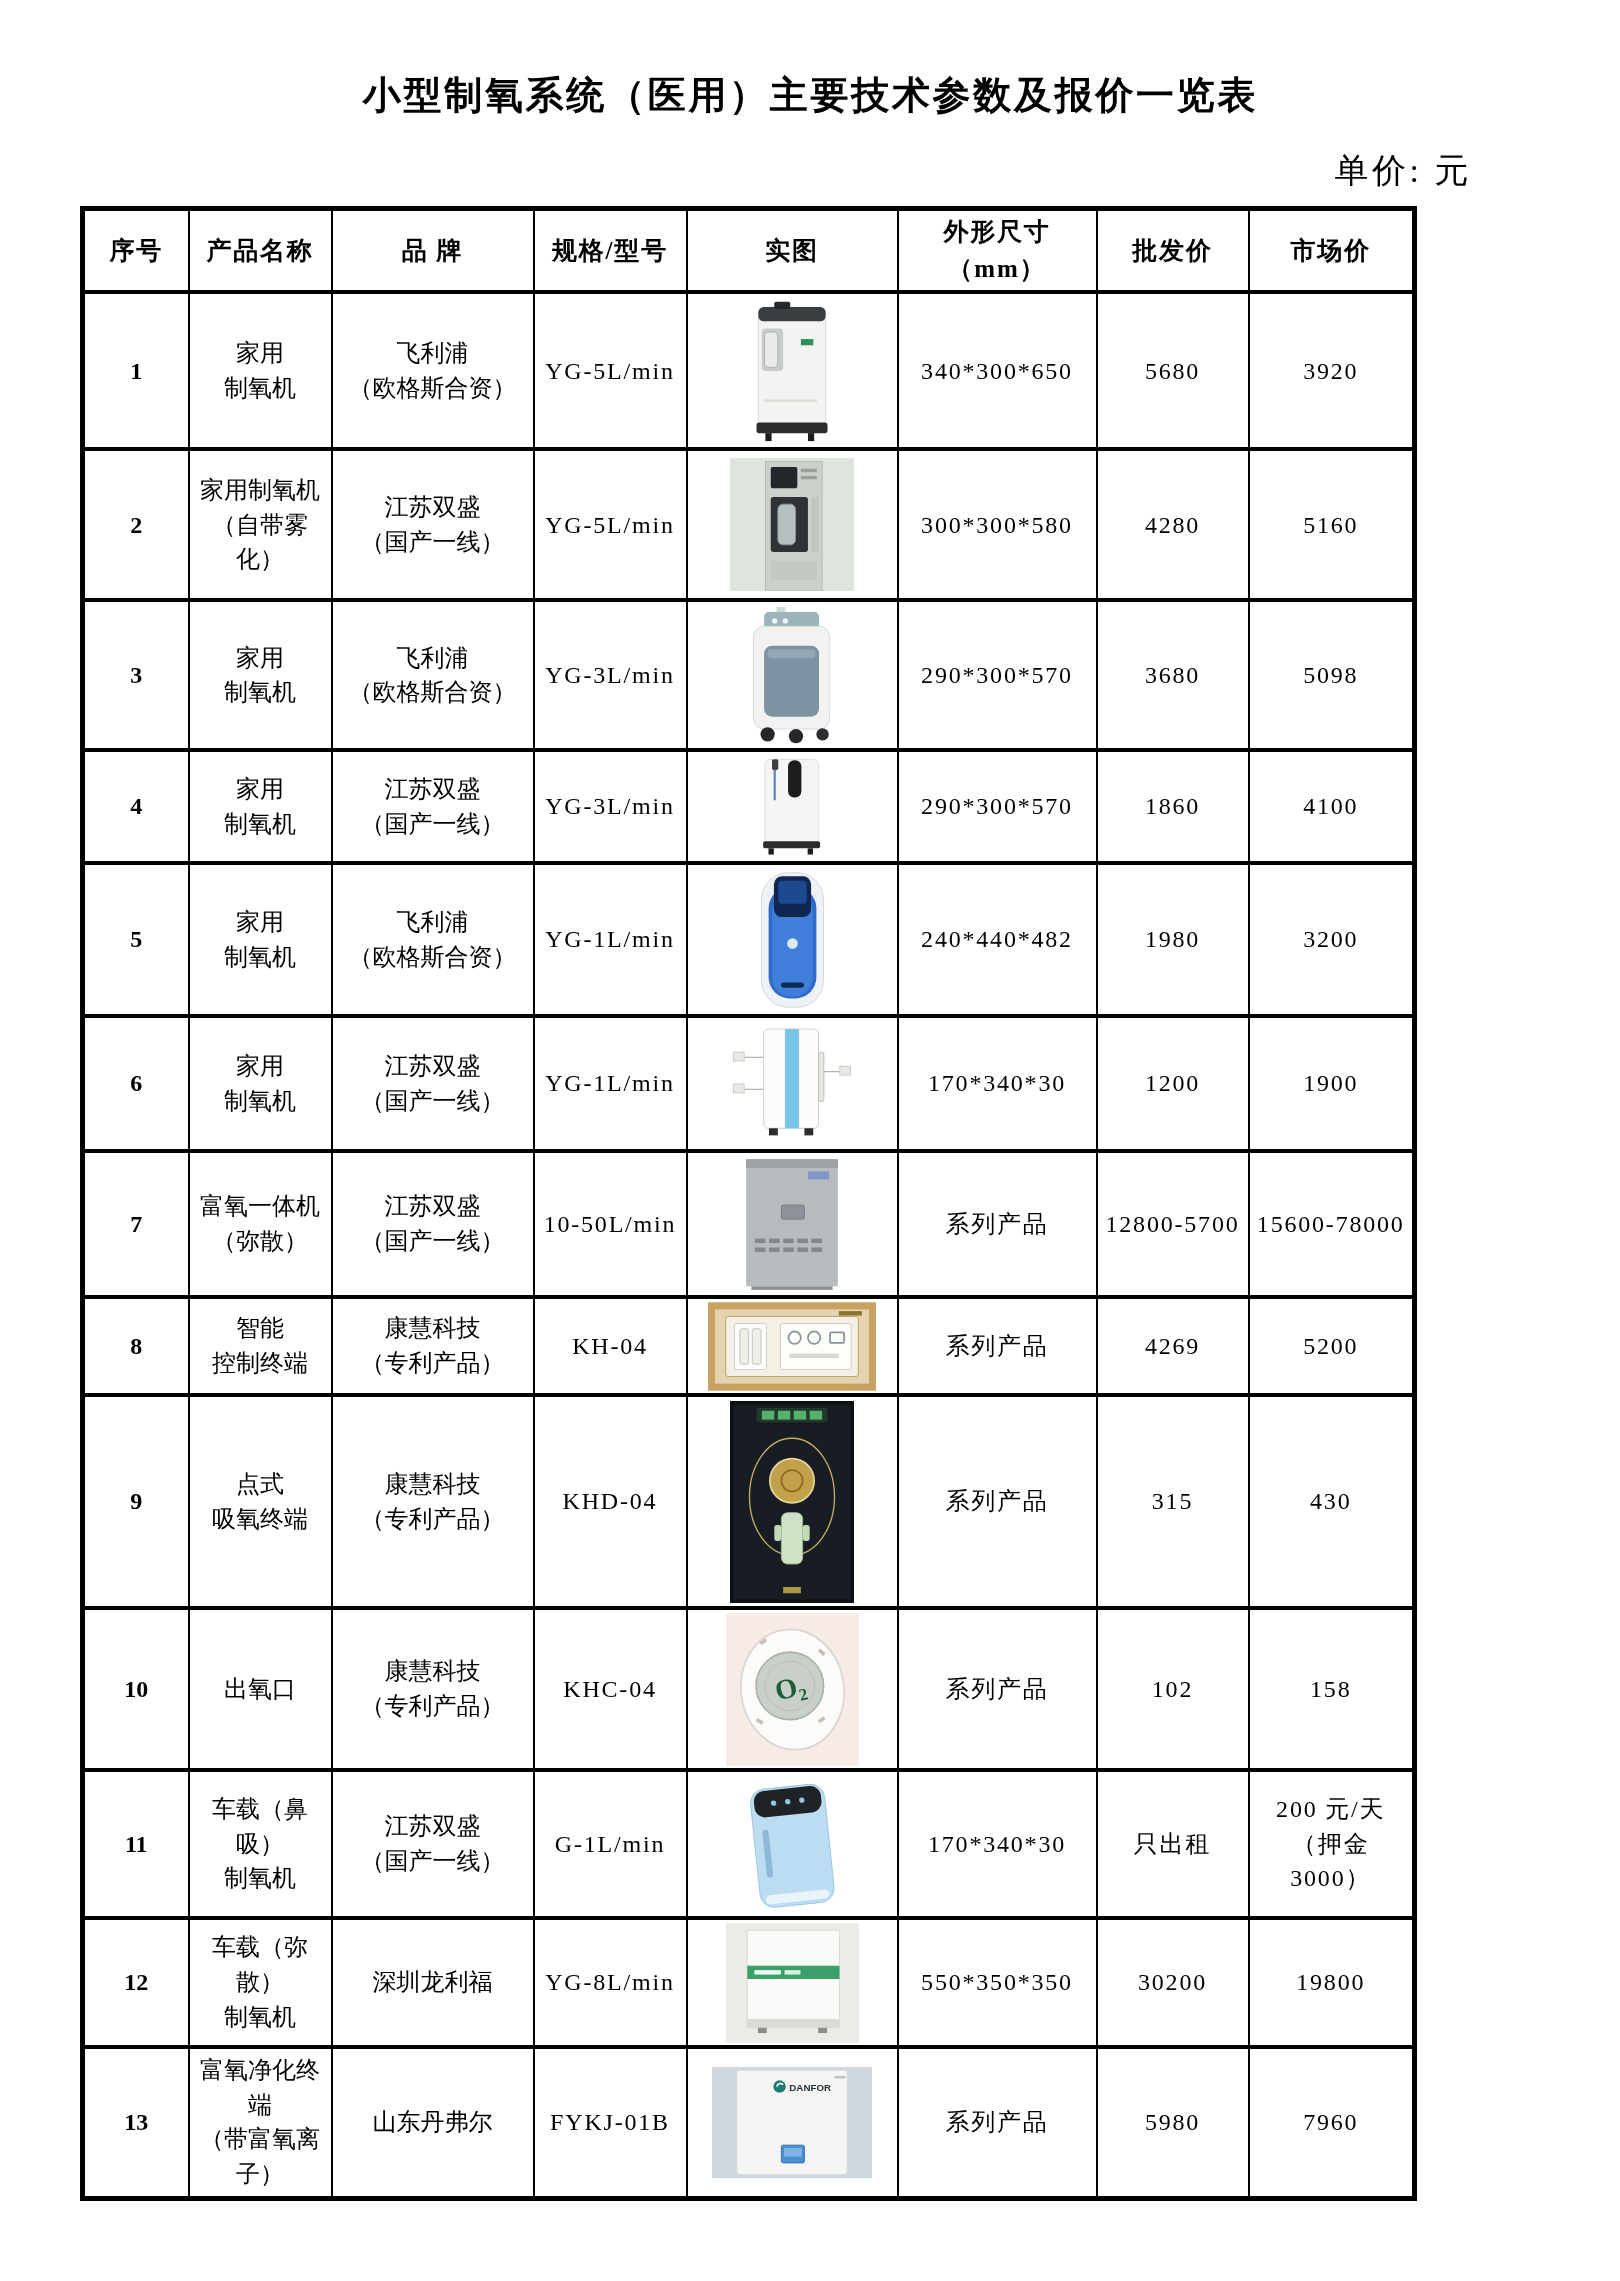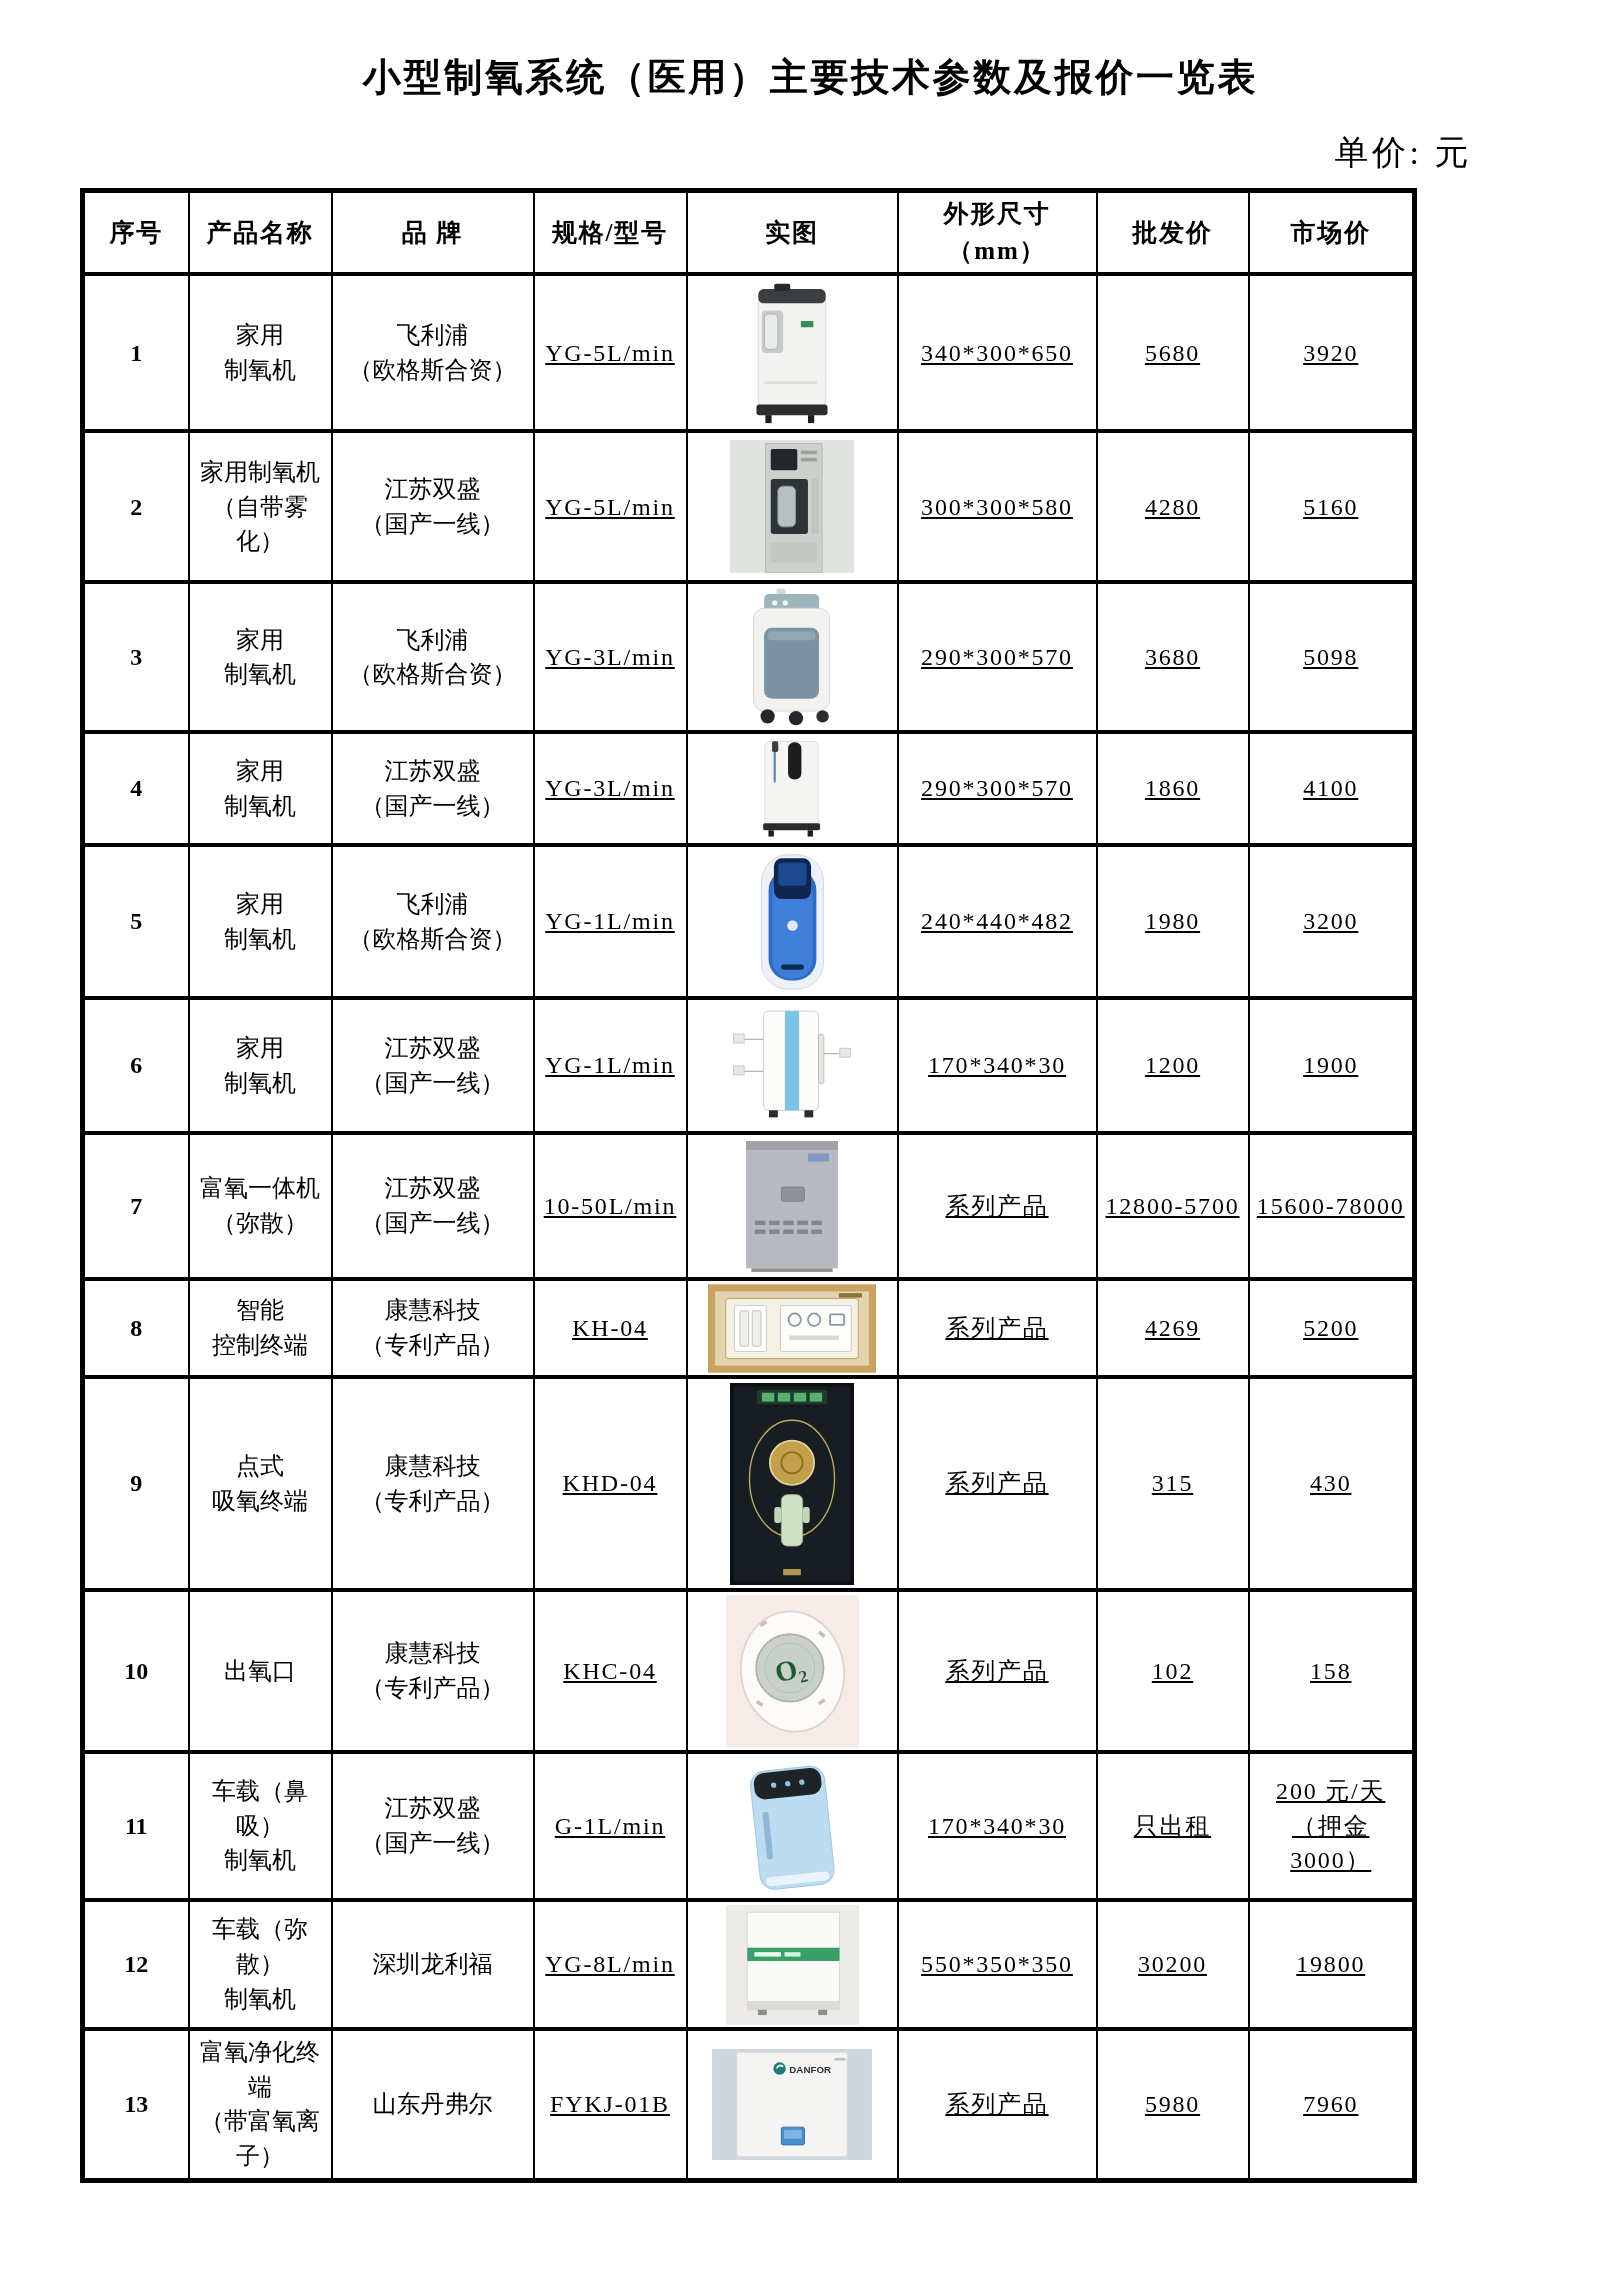--- a/index.html
+++ b/index.html
@@ -2,41 +2,41 @@
 <html style="font-size:14px"><head>
 <meta charset="utf-8">
 <style>
   html,body{margin:0;padding:0;background:#ffffff;}
   body{
     width:1621px;height:2281px;position:relative;
     font-family:"Liberation Serif","DejaVu Serif",serif;
     color:#000;
   }
   .title{
-    margin:0;padding-top:52px;text-align:center;
+    margin:0;padding-top:70px;text-align:center;
     font-family:"Liberation Sans","DejaVu Sans",sans-serif;
     font-size:38px;font-weight:bold;letter-spacing:2.7px;
   }
   .unit-note{
     text-align:right;margin:26.6px 149px 12.4px 0;
     font-size:34px;letter-spacing:3.5px;
   }
   table.quote{
     margin-left:80px;width:1331px;table-layout:fixed;
     border-collapse:collapse;border:5.3px solid #000;
   }
   .quote th,.quote td{
     border:2.7px solid #000;border-top-width:4.4px;border-bottom-width:4.4px;
     text-align:center;vertical-align:middle;
     font-size:24px;line-height:1.45;padding:3.5px 1.8px;
     white-space:pre-line;overflow:hidden;
   }
   .quote th{font-weight:bold;height:55px;letter-spacing:1.8px;font-size:25px;}
   td.c-no{font-weight:bold;font-size:24px;}
-  td.c-model,td.c-size,td.c-price{letter-spacing:1.8px;text-decoration:underline;}
+  td.c-model,td.c-size,td.c-price{letter-spacing:1.8px;}
   td.c-photo{padding:1.8px;}
   td.c-photo svg{display:block;margin:0 auto;}
 </style>
 </head>
 <body>
 
 <h1 class="title">小型制氧系统（医用）主要技术参数及报价一览表</h1>
 <div class="unit-note">单价: 元</div>
 
 <table class="quote">

